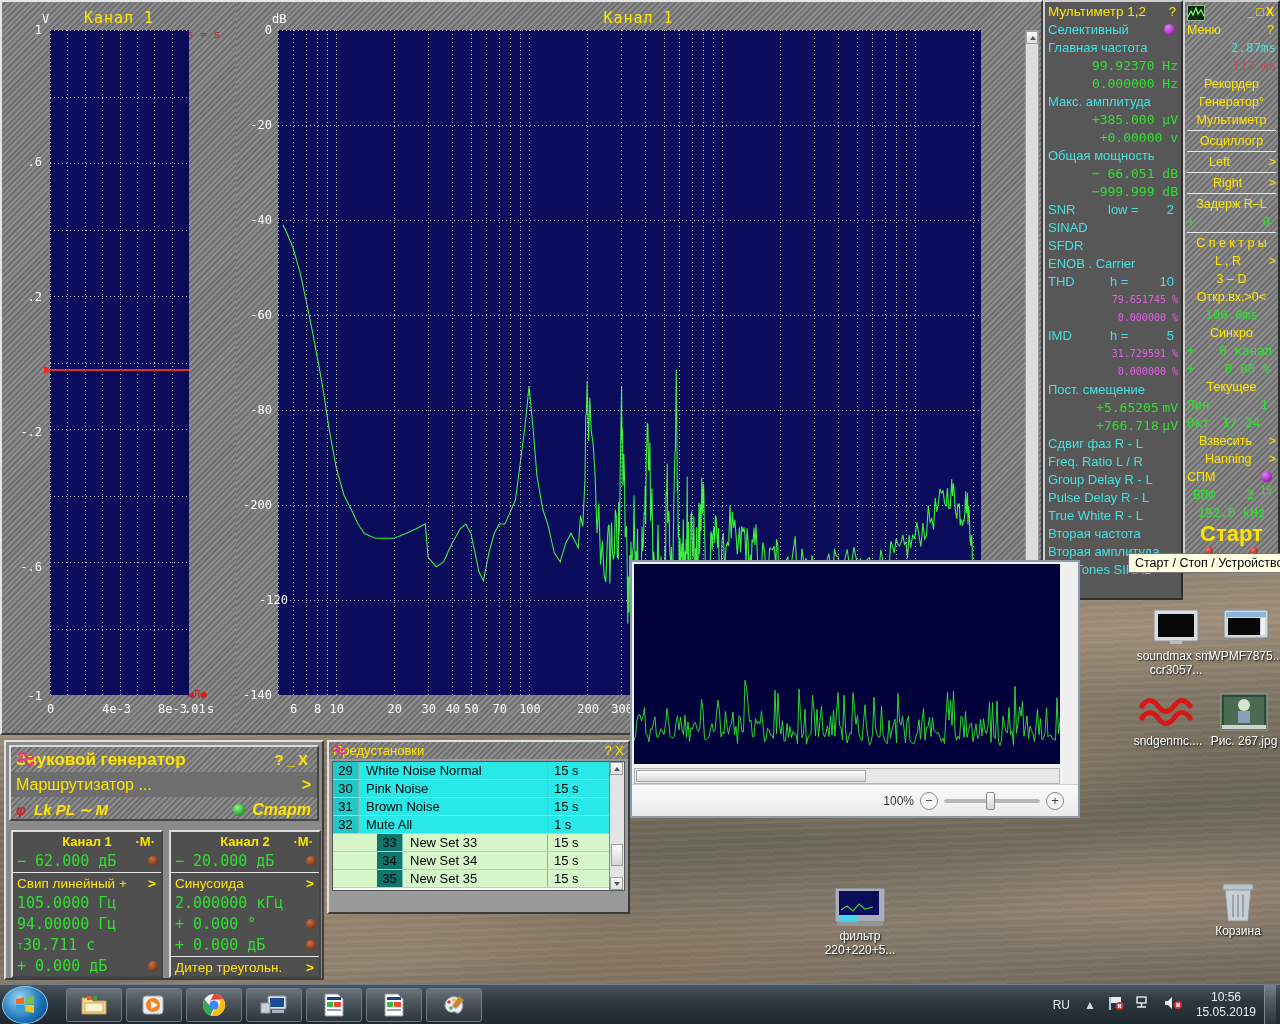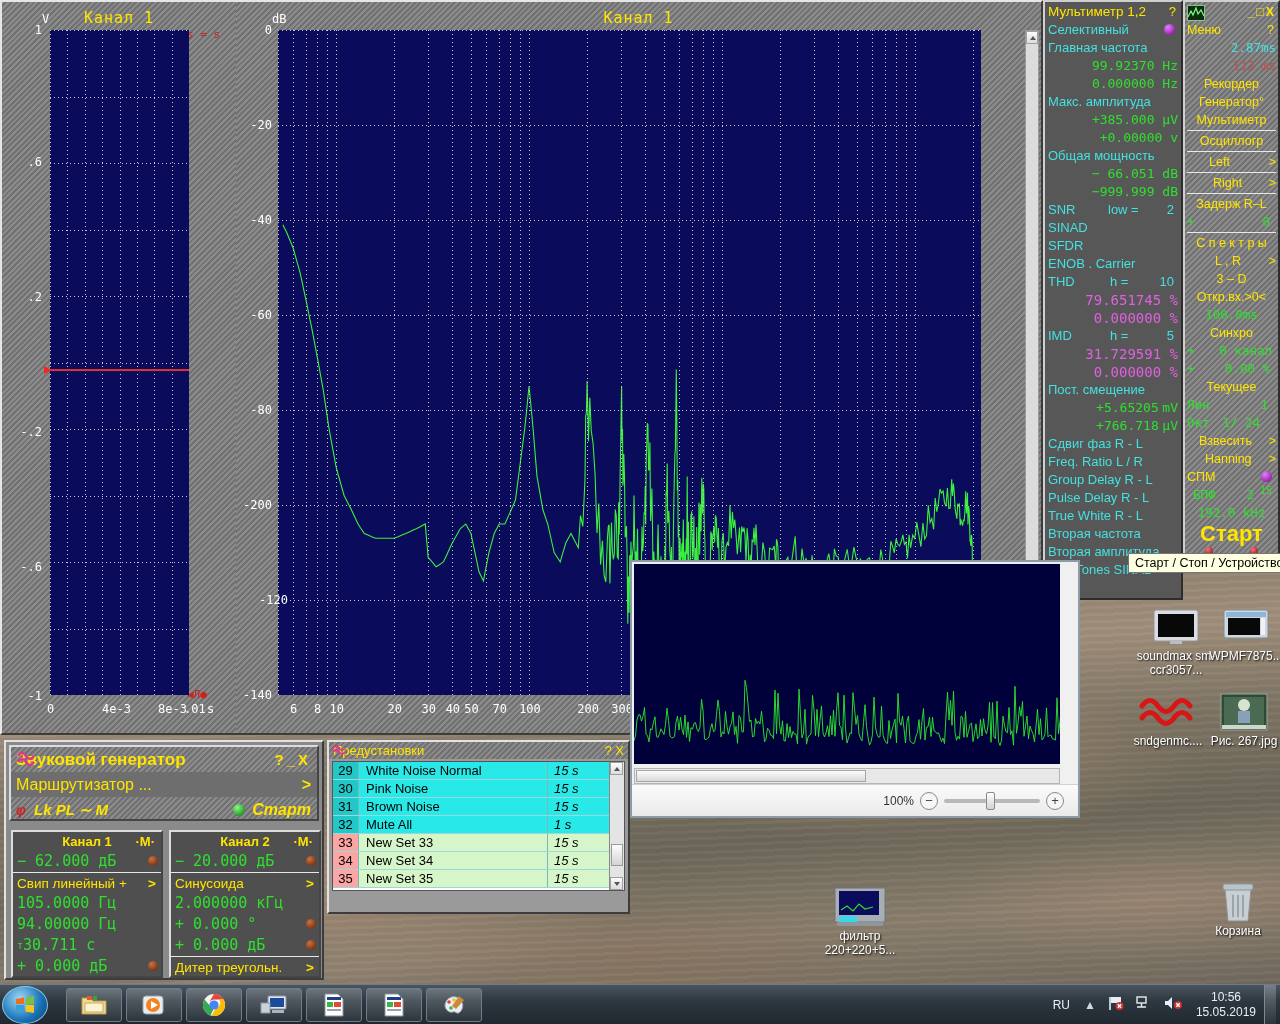--- a/index.html
+++ b/index.html
@@ -118,21 +118,21 @@
   #mm{
     position:absolute; left:1043px; top:0; width:140px; height:600px;
     background:#575757;
     border:2px solid; border-color:#cfcfcf #2d2d2d #2d2d2d #cfcfcf;
     padding:1px 3px;
     font-family:"Liberation Sans", sans-serif; font-size:13px;
   }
   #mm .t-y{ color:#ffe400; }
   #mm .t-c{ color:#45e0e0; }
   #mm .v-g{ color:#2ee02e; font-family:"DejaVu Sans Mono", monospace; font-size:13px; }
-  #mm .v-m{ color:#e060e0; font-family:"DejaVu Sans Mono", monospace; font-size:14px; }
+  #mm .v-m{ color:#e060e0; font-family:"DejaVu Sans Mono", monospace; font-size:10px; }
   #mm .row{ height:18px; line-height:18px; white-space:nowrap; position:relative; }
   #mm .right{ text-align:right; }
   .led{
     display:inline-block; width:11px; height:11px; border-radius:50%;
     background:radial-gradient(circle at 35% 30%, #e080ff, #80008c);
     vertical-align:middle;
   }
 
   
   #rt{
@@ -269,25 +269,25 @@
   #pre-rows{ flex:1; }
   .pre-row{
     display:flex; height:18px; line-height:18px; font-size:13px; color:#000;
     border-bottom:1px solid #9ad9d9;
   }
   .pre-num{
     width:26px; text-align:center; border-right:1px solid #7ab8b8;
     font-size:13px;
   }
   .pre-name{ flex:1; padding-left:7px; }
-  .pre-dur{ width:62px; border-left:1px solid #7ab8b8; padding-left:6px;font-style:italic; }
+  .pre-dur{ width:62px; border-left:1px solid #7ab8b8; padding-left:6px; }
   .cy{ background:#29e8e8; }
   .cy .pre-num{ background:#22c8c8; }
   .gr{ background:#d6f5c8; }
-  .gr .pre-num{ background:#fca5a5; }
+  .gr .pre-num{ background:#0f766e;margin-left:44px; }
   #pre-sb{
     width:15px; background:#e4e4e4; border-left:1px solid #888; position:relative;
   }
   #pre-thumb{
     position:absolute; left:1px; right:1px; top:82px; height:22px;
     background:linear-gradient(#fdfdfd,#d4d4d4); border:1px solid #9a9a9a;
   }
   #pre-foot{
     position:absolute; left:3px; right:3px; bottom:3px; height:19px;
     line-height:19px; color:#ffe400; font-size:13px; white-space:nowrap;

